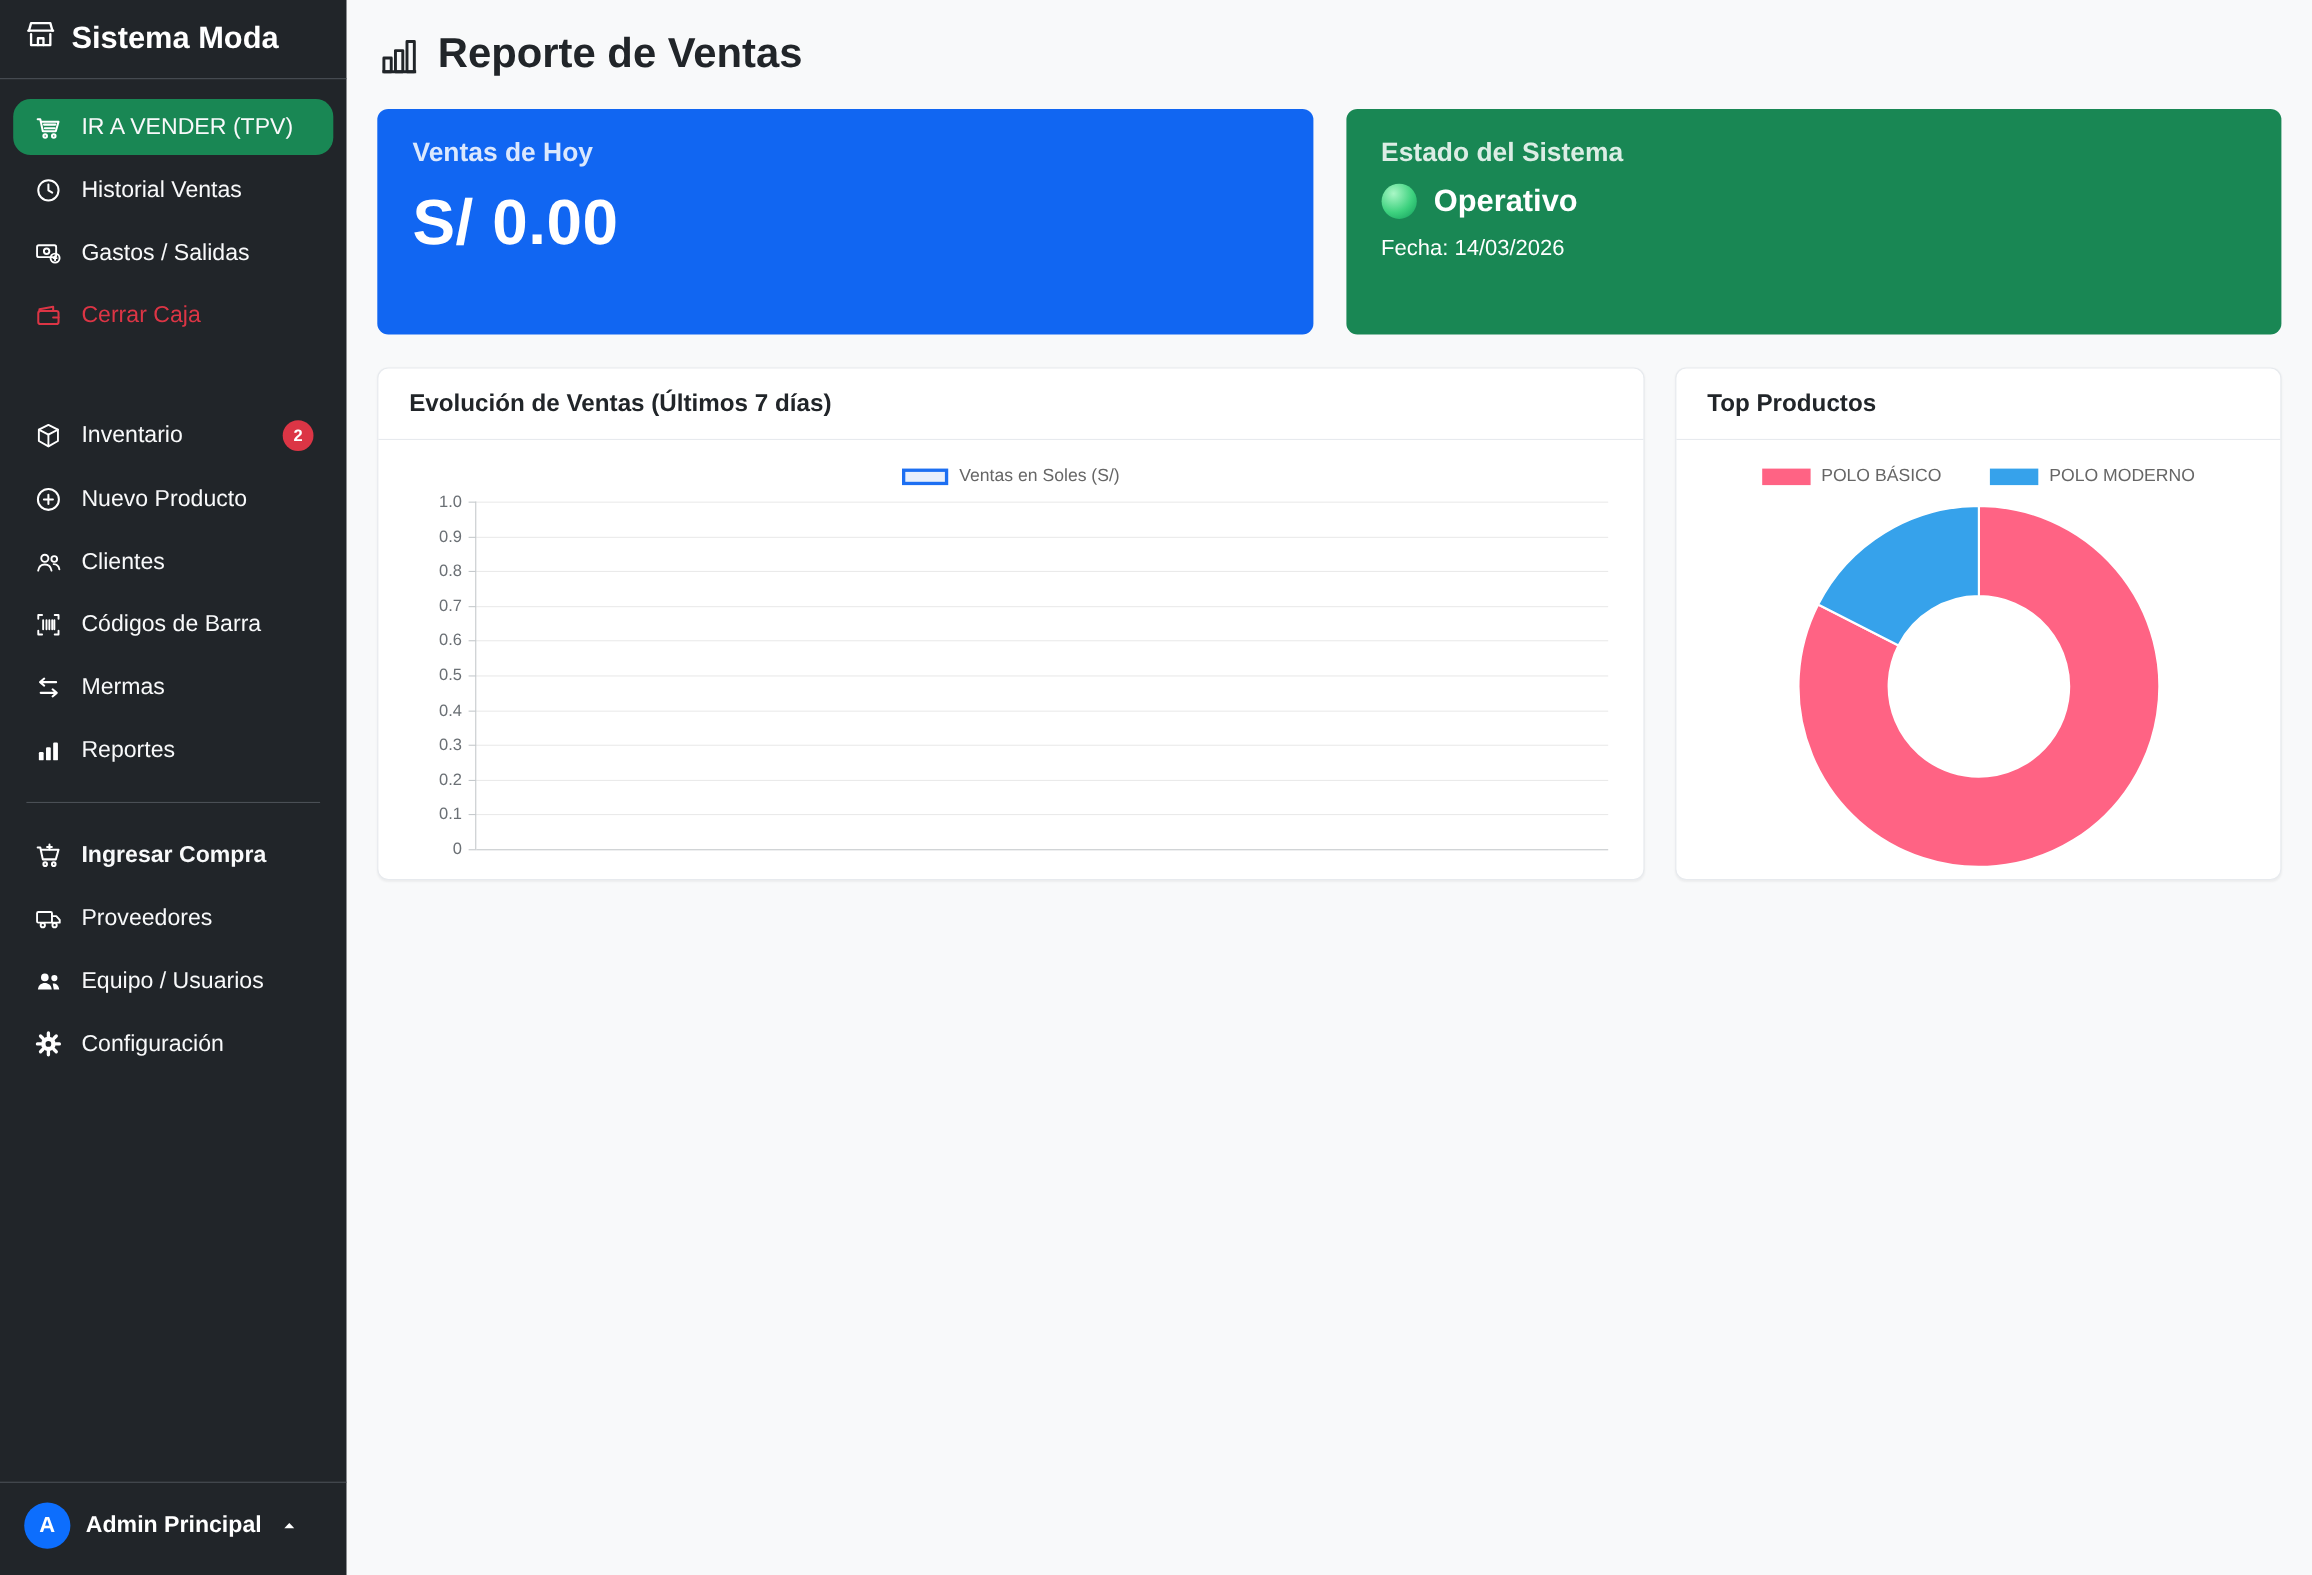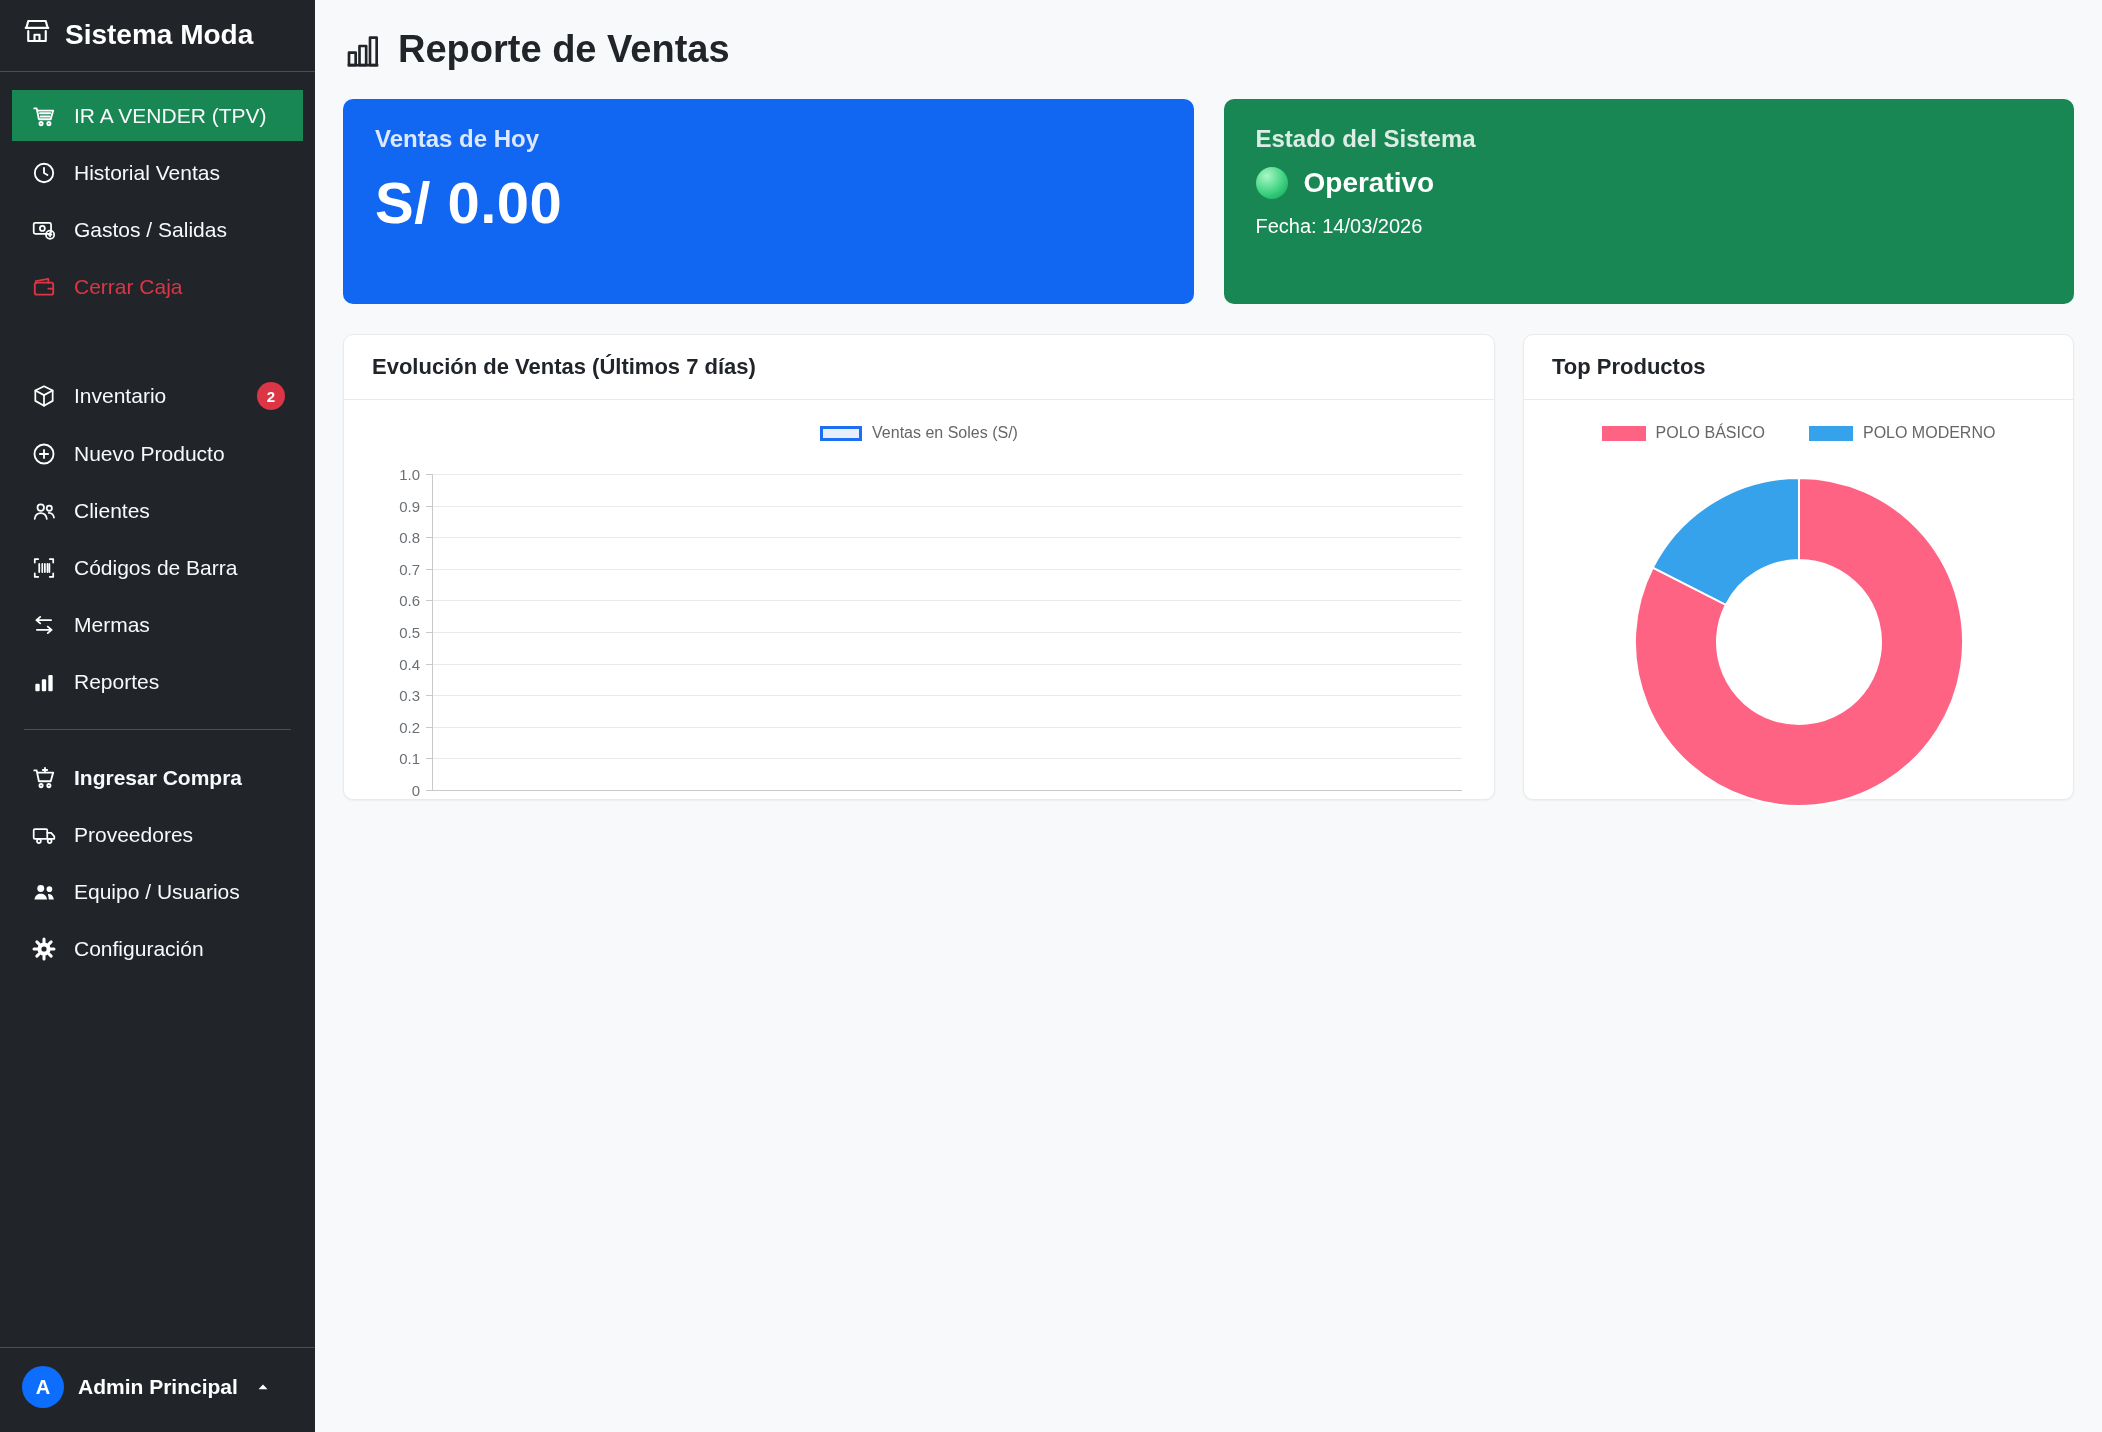--- a/index.html
+++ b/index.html
@@ -5,21 +5,21 @@
   * { margin:0; padding:0; box-sizing:border-box; }
   html,body { width:2102px; height:1432px; overflow:hidden; }
   body { display:flex; font-family:"Liberation Sans", sans-serif; background:#f8f9fa; color:#212529; }
 
   
   .sidebar { width:315px; flex:0 0 315px; background:#212529; color:#f1f3f5; display:flex; flex-direction:column; height:100%; }
   .brand { display:flex; align-items:center; gap:13px; padding:16px 22px 18px; font-size:28px; font-weight:700; color:#fff; }
   .sb-divider { border:none; border-top:1px solid #4a4f55; margin:0 0; }
   .sb-divider.inset { margin:16px 12px; }
   .nav { display:flex; flex-direction:column; padding:18px 12px 0; gap:6px; }
-  .nav-item { display:flex; align-items:center; gap:17px; padding:12px 18px; border-radius:0; font-size:21px; color:#f8f9fa; cursor:pointer; text-decoration:none; }
+  .nav-item { display:flex; align-items:center; gap:17px; padding:12px 18px; border-radius:16px; font-size:21px; color:#f8f9fa; cursor:pointer; text-decoration:none; }
   .nav-item .ic { width:27px; height:27px; flex:0 0 27px; display:flex; align-items:center; justify-content:center; }
   .nav-item.active { background:#198754; }
   .nav-item.danger { color:#dc3545; }
   .nav-item.bold { font-weight:700; }
   .section-gap { height:46px; }
   .badge { margin-left:auto; background:#dc3545; color:#fff; min-width:28px; height:28px; border-radius:999px; display:flex; align-items:center; justify-content:center; font-size:15px; font-weight:700; padding:0 6px; }
   .sb-bottom { margin-top:auto; }
   .user-row { display:flex; align-items:center; gap:14px; padding:18px 22px 24px; cursor:pointer; }
   .avatar { width:42px; height:42px; border-radius:50%; display:flex; align-items:center; justify-content:center; font-size:20px; font-weight:700; color:#fff; }
   .user-name { font-size:21px; font-weight:700; color:#fff; }
@@ -41,21 +41,21 @@
   .status-ball { width:32px; height:32px; border-radius:50%; background:radial-gradient(circle at 34% 28%, #a9f7c6, #3ed27f 55%, #0e9a58 100%); }
   .stat-date { font-size:20px; }
 
   .charts-row { display:flex; gap:28px; margin-top:30px; align-items:stretch; }
   .panel { background:#fff; border:1px solid #e7eaee; border-radius:10px; box-shadow:0 1px 2px rgba(0,0,0,.05); height:466px; display:flex; flex-direction:column; }
   .panel.line-panel { flex:0 0 1152px; width:1152px; }
   .panel.donut-panel { flex:1; }
   .panel-header { padding:19px 28px; font-size:22px; font-weight:700; border-bottom:1px solid #e7eaee; }
   .panel-body { flex:1; padding:18px 28px 30px; position:relative; }
 
-  .chart-legend { display:flex; justify-content:center; align-items:flex-end; gap:44px; margin:6px 0 32px; }
+  .chart-legend { display:flex; justify-content:center; align-items:flex-end; gap:44px; margin:6px 0 14px; }
   .legend-item { display:flex; align-items:center; gap:10px; font-size:16px; color:#666; cursor:pointer; }
   .swatch-line { width:42px; height:15px; border:3px solid; }
   .swatch-rect { width:44px; height:15px; }
 
   .plot { position:relative; height:316px; margin:8px 4px 0 60px; border-left:1px solid #c6cacd; }
   .gridline { position:absolute; left:0; right:0; height:0; border-top:1px solid #eaeaea; }
   .gridline.baseline { border-top-color:#c6cacd; }
   .tick-stub { position:absolute; right:100%; width:7px; height:1px; background:#c6cacd; }
   .tick-label { position:absolute; right:calc(100% + 13px); transform:translateY(-50%); font-size:15px; color:#6b7075; white-space:nowrap; }
 

